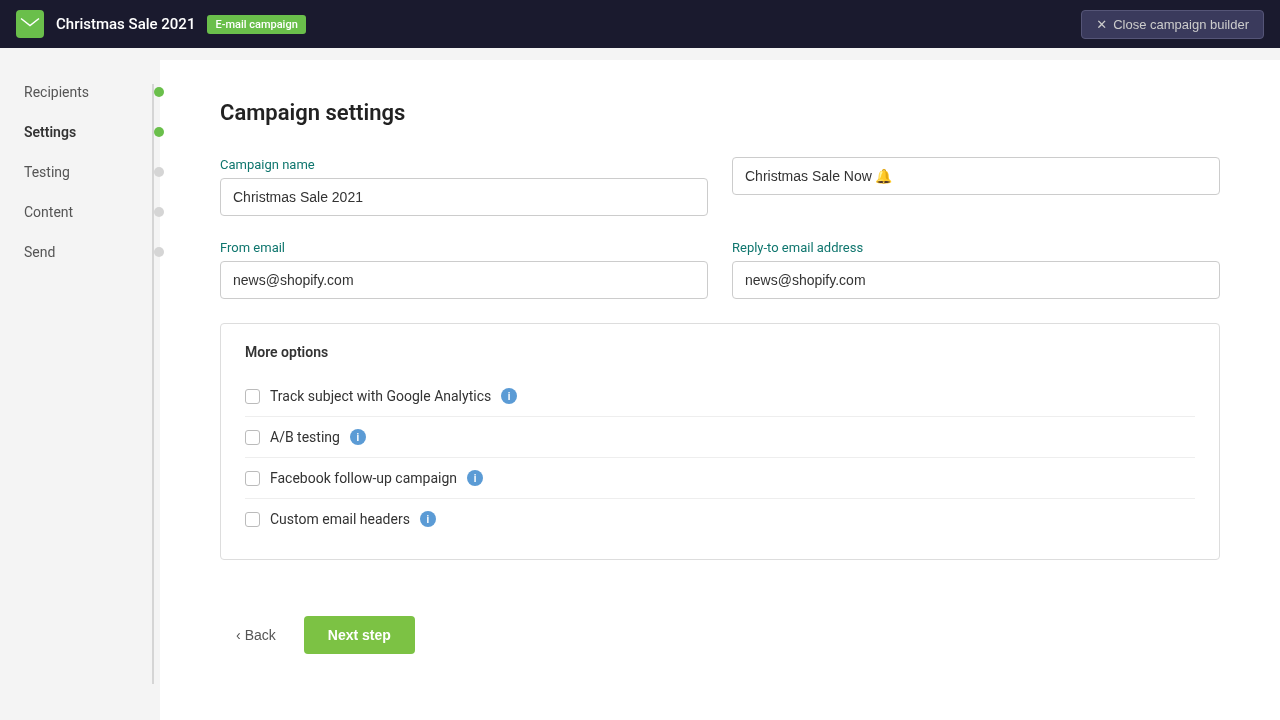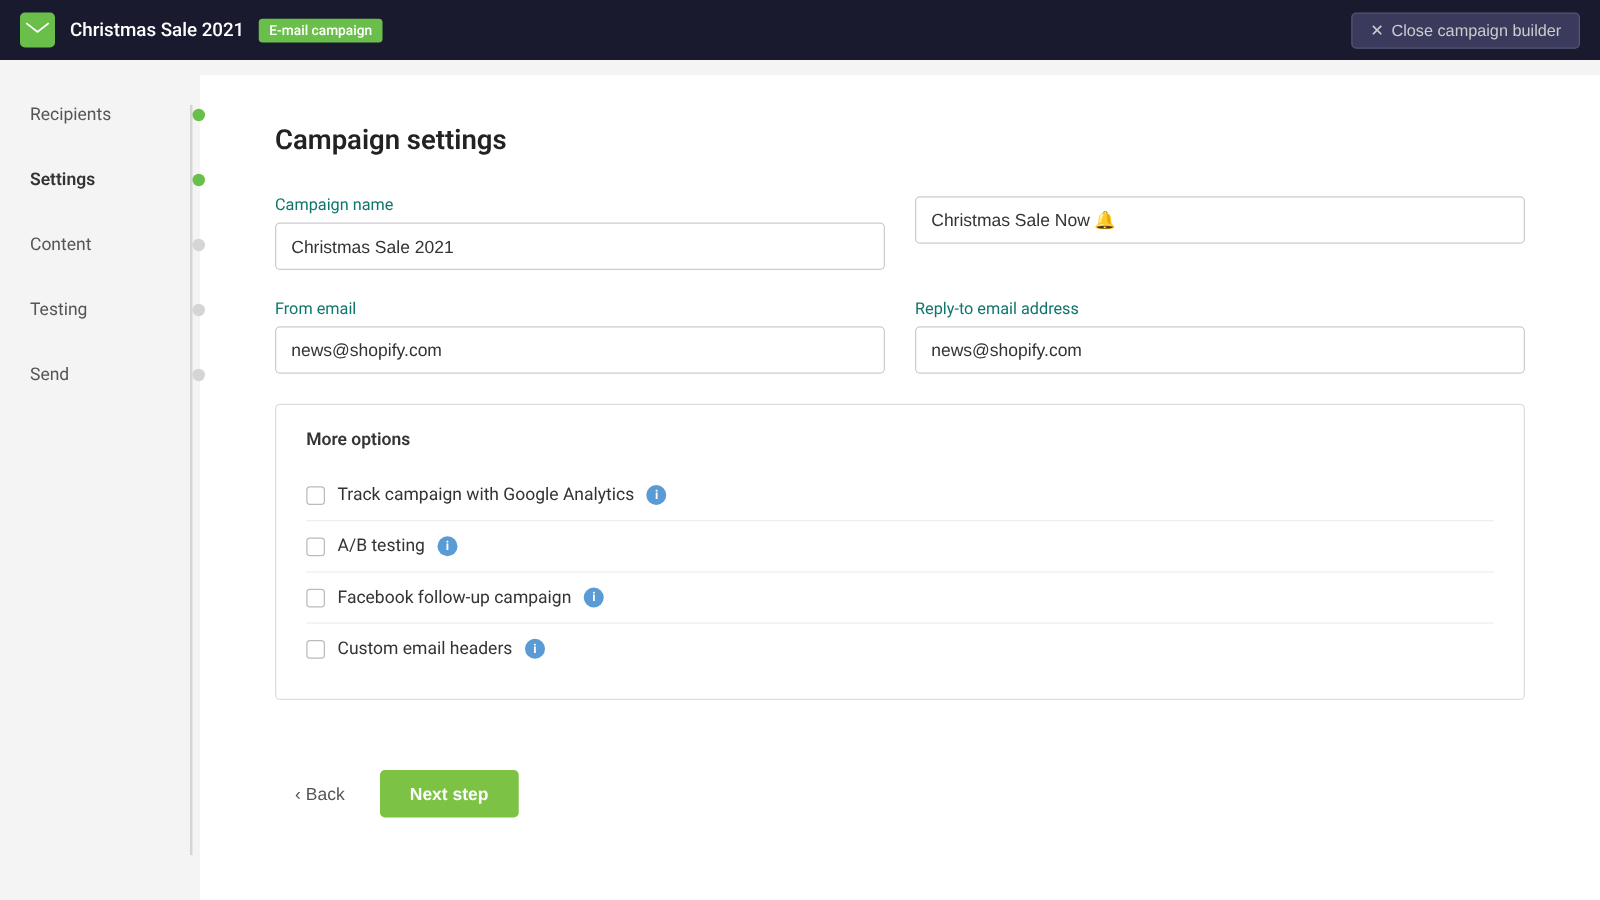--- a/index.html
+++ b/index.html
@@ -60,21 +60,21 @@
       height: calc(720px - 48px);
     }
 
     
     .sidebar {
       width: 160px;
       background: #f4f4f4;
       padding: 24px 0;
       display: flex;
       flex-direction: column;
-      gap: 12px;
+      gap: 0;
       border-right: none;
       position: relative;
     }
     .sidebar-line {
       position: absolute;
       left: 152px;
       top: 36px;
       bottom: 36px;
       width: 2px;
       background: #d5d5d5;
@@ -262,26 +262,26 @@
       <span class="sidebar-item-label">Recipients</span>
       <span class="sidebar-dot green"></span>
     </div>
 
     <div class="sidebar-item active" style="position:relative;">
       <span class="sidebar-item-label">Settings</span>
       <span class="sidebar-dot active-dot"></span>
     </div>
 
     <div class="sidebar-item" style="position:relative;">
+      <span class="sidebar-item-label">Testing</span>
+      <span class="sidebar-dot"></span>
+    </div>
+
+    <div class="sidebar-item" style="position:relative;">
       <span class="sidebar-item-label">Content</span>
-      <span class="sidebar-dot"></span>
-    </div>
-
-    <div class="sidebar-item" style="position:relative;">
-      <span class="sidebar-item-label">Testing</span>
       <span class="sidebar-dot"></span>
     </div>
 
     <div class="sidebar-item" style="position:relative;">
       <span class="sidebar-item-label">Send</span>
       <span class="sidebar-dot"></span>
     </div>
   </div>
 
   <div class="main-content">
@@ -307,21 +307,21 @@
         <label class="form-label">Reply-to email address</label>
         <input class="form-input" type="text" value="news@shopify.com" style="">
       </div>
     </div>
 
     <div class="more-options-box">
       <div class="more-options-title">More options</div>
 
       <div class="option-item">
         <div class="option-checkbox"></div>
-        <span class="option-label">Track campaign with Google Analytics</span>
+        <span class="option-label">Track subject with Google Analytics</span>
         <span class="info-icon">i</span>
       </div>
 
       <div class="option-item">
         <div class="option-checkbox"></div>
         <span class="option-label">A/B testing</span>
         <span class="info-icon">i</span>
       </div>
 
       <div class="option-item">

